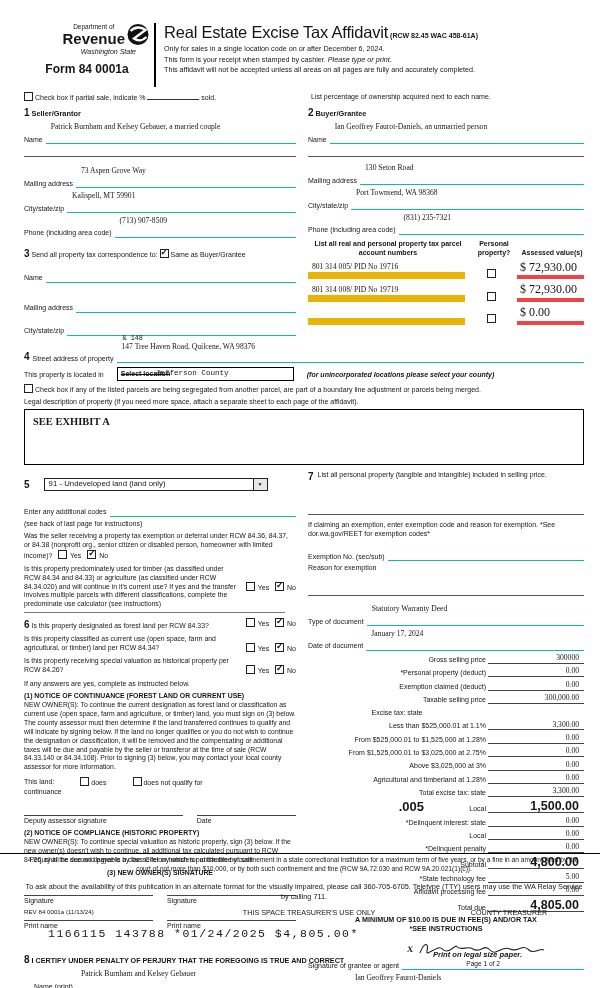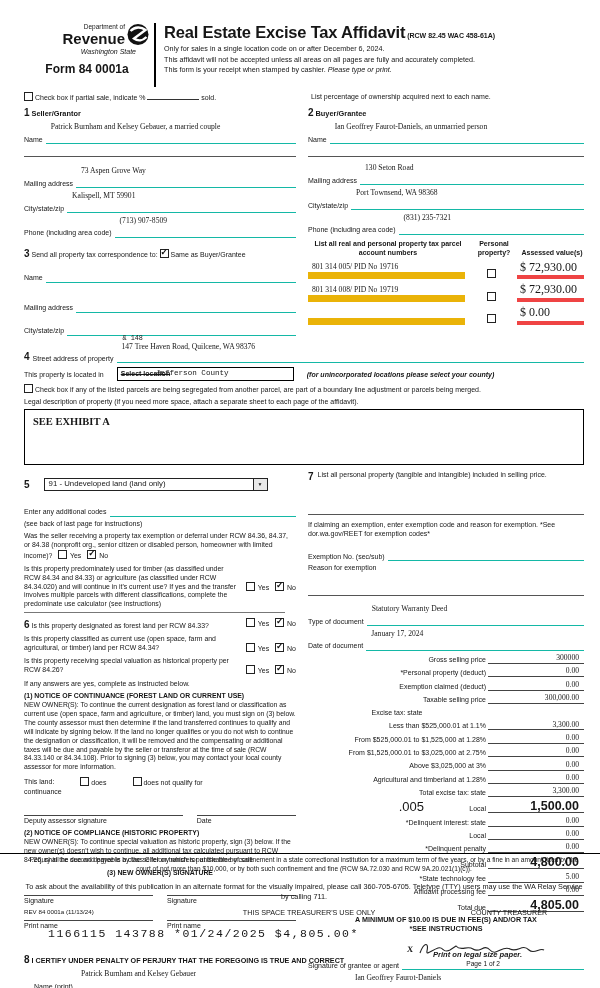--- a/index.html
+++ b/index.html
@@ -6,28 +6,28 @@
   .page{width:600px;height:988px;margin:0 auto;background:#fff;color:#161616;
     font-family:"Liberation Sans",sans-serif;font-size:7px;line-height:1.3;
     box-sizing:border-box;padding:20px 16px 0 24px;position:relative;overflow:hidden;}
   .mono{font-family:"Liberation Mono",monospace;}
   .b{font-weight:bold;} .i{font-style:italic;}
 
   
   .hdr{display:flex;align-items:flex-start;}
   .logo{width:126px;flex:none;padding-top:3px;}
   .logo-row{display:flex;justify-content:flex-end;align-items:flex-start;gap:1px;}
-  .logo-txt{text-align:right;}
+  .logo-txt{text-align:center;}
   .dept{font-size:6.5px;}
   .rev{font-size:15px;font-weight:bold;line-height:1;}
   .wa{font-style:italic;font-size:7px;text-align:right;padding-right:14px;margin-top:1px;}
   .formno{font-weight:bold;font-size:12px;margin-top:5px;text-align:center;}
   .hdr-div{width:2px;background:#000;height:64px;margin:3px 8px 0 4px;flex:none;}
   .titleblk{flex:1;padding-top:2px;}
-  .title{font-size:16.5px;font-weight:bold;letter-spacing:-0.2px;}
+  .title{font-size:16.5px;font-weight:normal;letter-spacing:-0.2px;}
   .rcw{font-size:7px;font-weight:bold;}
   .note{font-size:7.2px;margin-top:1px;}
 
   
   .cb{display:inline-block;width:7px;height:7px;border:1px solid #222;position:relative;vertical-align:-1px;background:#fff;}
   .cb.checked::after{content:"\2713";position:absolute;top:-3px;left:0px;font-size:9px;font-weight:bold;color:#111;}
   .uline{display:inline-block;border-bottom:1px solid #333;}
   .fld{display:flex;align-items:flex-end;margin-top:3px;}
   .fld .lbl{flex:none;padding-right:3px;}
   .fld .line{flex:1;border-bottom:1px solid #14b8a6;font-family:"Liberation Serif",serif;
@@ -85,21 +85,21 @@
   .sigcell .ul{border-bottom:1px solid #444;height:9px;}
   .center{text-align:center;}
 
   
   .trow{display:flex;align-items:flex-end;margin-top:2.5px;}
   .trow .tl{width:178px;flex:none;text-align:right;padding-right:2px;white-space:nowrap;}
   .trow .tv{flex:1;border-bottom:1px solid #444;text-align:right;
     font-family:"Liberation Serif",serif;font-size:7.6px;padding-right:5px;white-space:nowrap;min-height:8px;}
   .trow .tv.big{font-size:12.5px;font-weight:bold;font-family:"Liberation Sans",sans-serif;line-height:1;}
   .excise-h{width:178px;text-align:center;margin-top:4px;}
-  .rate{font-size:13px;font-weight:normal;width:116px;flex:none;text-align:right;line-height:1;}
+  .rate{font-size:13px;font-weight:bold;width:116px;flex:none;text-align:right;line-height:1;}
   .tl-local{width:62px;flex:none;text-align:right;padding-right:2px;}
   .minnote{font-weight:bold;text-align:center;font-size:7.2px;margin-top:3px;}
 
   
   .certify{font-weight:bold;font-size:7.2px;white-space:nowrap;margin-top:23px;}
   .counterpart{font-family:"Liberation Mono",monospace;font-weight:bold;font-size:9.5px;letter-spacing:0.5px;}
   .handwrite{font-size:8.5px;letter-spacing:1px;transform:skewX(-6deg);display:inline-block;color:#222;}
   .sig-svg{vertical-align:-6px;margin-left:2px;}
 
   
@@ -132,23 +132,23 @@
         </svg>
       </div>
       <div class="wa">Washington State</div>
       <div class="formno">Form 84 0001a</div>
     </div>
     <div class="hdr-div"></div>
     <div class="titleblk">
       <div><span class="title">Real Estate Excise Tax Affidavit</span>
         <span class="rcw">(RCW 82.45 WAC 458-61A)</span></div>
       <div class="note">Only for sales in a single location code on or after December 6, 2024.</div>
-      <div class="note">This affidavit will not be accepted unless all areas on all pages are fully and accurately completed.</div>
       <div class="note"><span>This form is your receipt when stamped by cashier.</span>
         <span class="i">Please type or print.</span></div>
+      <div class="note">This affidavit will not be accepted unless all areas on all pages are fully and accurately completed.</div>
     </div>
   </div>
 
   <div class="partial-row">
     <div class="pr-left">
       <span class="cb"></span>
       <span>Check box if partial sale, indicate %</span>
       <span class="uline w55"></span>
       <span>sold.</span>
     </div>

